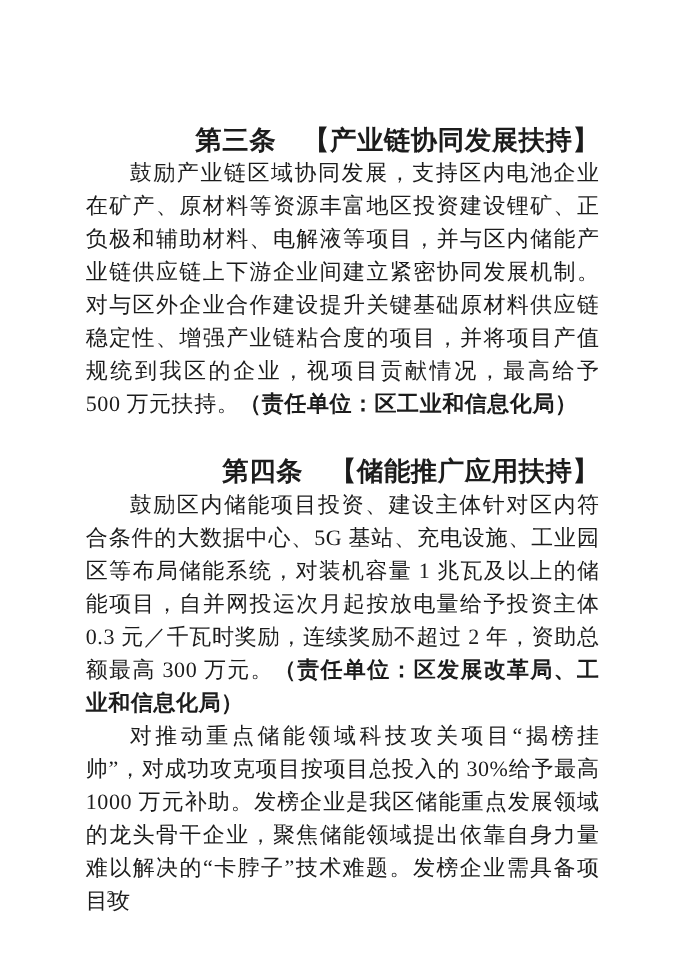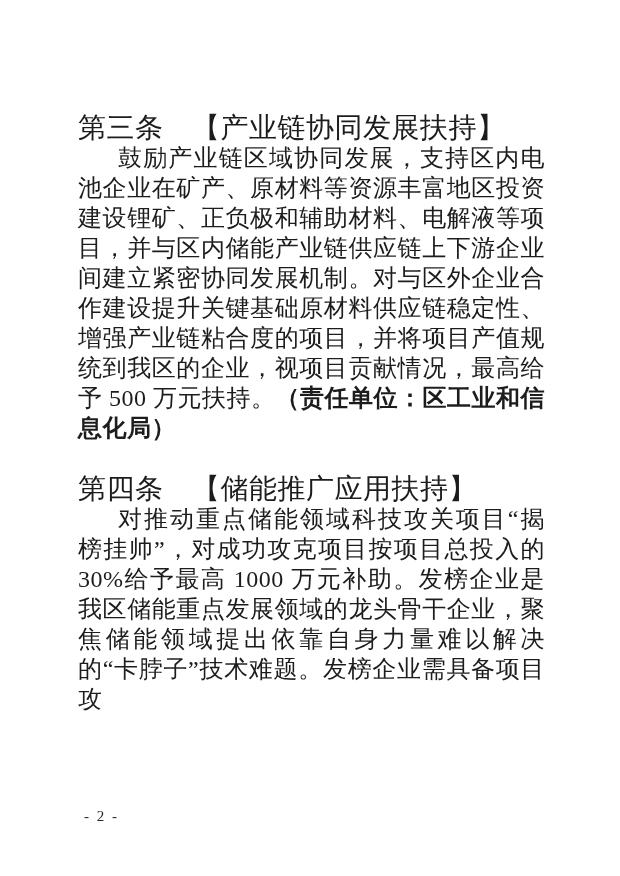--- a/index.html
+++ b/index.html
@@ -18,33 +18,33 @@
   }
   .content {
     position: absolute;
     left: 78px;
     top: 0;
     width: 467px;
   }
   .section-heading {
     margin: 31px 0 0 0;
     font-family: "Liberation Sans", "DejaVu Sans", sans-serif;
-    font-weight: normal;
-    font-size: 28px;
+    font-weight: bold;
+    font-size: 24px;
     line-height: 30px;
-    text-align: left;
+    text-align: right;
     letter-spacing: 0.5px;
     white-space: nowrap;
   }
   .section-heading.first {
     margin-top: 113px;
   }
   .body-para {
     margin: 0;
-    font-size: 24px;
+    font-size: 20px;
     line-height: 30px;
     text-align: justify;
     text-justify: inter-character;
     text-indent: 40px;
     letter-spacing: 0.5px;
   }
   .resp {
     font-family: "Liberation Sans", "DejaVu Sans", sans-serif;
     font-weight: bold;
   }
@@ -61,19 +61,20 @@
 </head>
 <body>
 
 <div class="page">
   <div class="content">
 
     <h2 class="section-heading first">第三条　【产业链协同发展扶持】</h2>
     <p class="body-para"><span>鼓励产业链区域协同发展，支持区内电池企业在矿产、原材料等资源丰富地区投资建设锂矿、正负极和辅助材料、电解液等项目，并与区内储能产业链供应链上下游企业间建立紧密协同发展机制。对与区外企业合作建设提升关键基础原材料供应链稳定性、增强产业链粘合度的项目，并将项目产值规统到我区的企业，视项目贡献情况，最高给予 500 万元扶持。</span><span class="resp">（责任单位：区工业和信息化局）</span></p>
 
     <h2 class="section-heading">第四条　【储能推广应用扶持】</h2>
+    <p class="body-para"><span>鼓励区内储能项目投资、建设主体针对区内符合条件的大数据中心、5G 基站、充电设施、工业园区等布局储能系统，对装机容量 1 兆瓦及以上的储能项目，自并网投运次月起按放电量给予投资主体 0.3 元／千瓦时奖励，连续奖励不超过 2 年，资助总额最高 300 万元。</span><span class="resp">（责任单位：区发展改革局、工业和信息化局）</span></p>
 
     <p class="body-para"><span>对推动重点储能领域科技攻关项目“揭榜挂帅”，对成功攻克项目按项目总投入的 30%给予最高 1000 万元补助。发榜企业是我区储能重点发展领域的龙头骨干企业，聚焦储能领域提出依靠自身力量难以解决的“卡脖子”技术难题。发榜企业需具备项目攻</span></p>
 
   </div>
 
   <div class="page-number">- 2 -</div>
 </div>
 
 </body></html>

